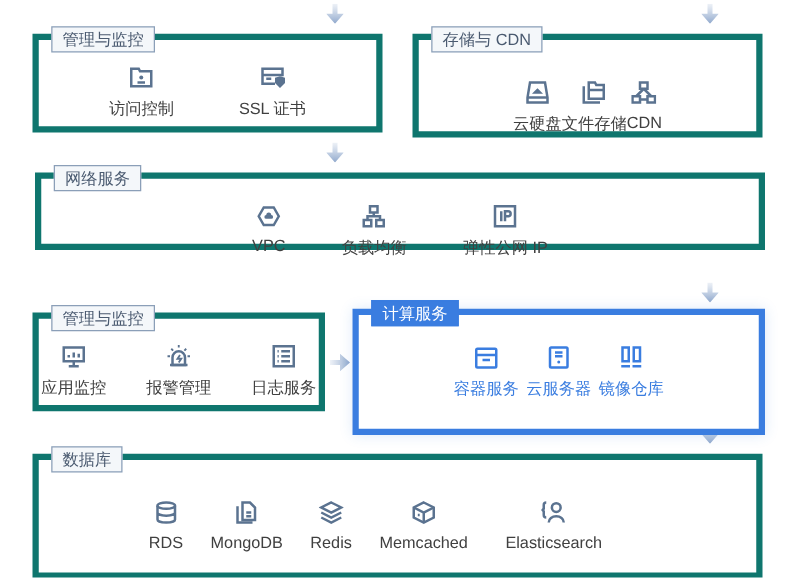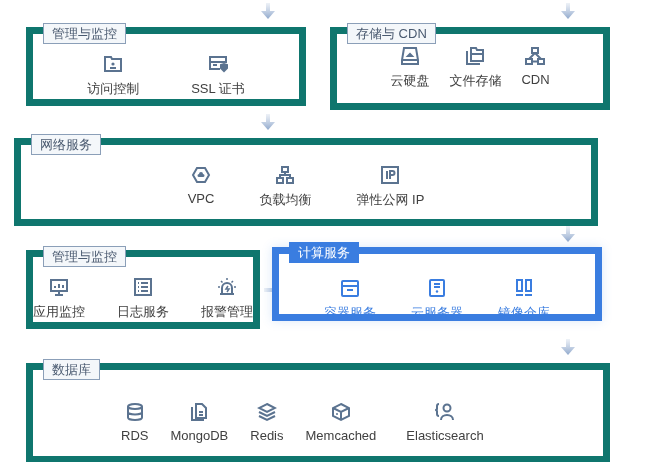--- a/index.html
+++ b/index.html
@@ -1,18 +1,18 @@
 <!DOCTYPE html>
 <html><head>
 <meta charset="utf-8">
 <style>
   html, body { margin:0; padding:0; background:#ffffff; }
   body { width:647px; height:462px; position:relative; overflow:hidden;
          font-family:"Liberation Sans","DejaVu Sans",sans-serif; }
-  .box { position:absolute; border:7px solid #0f766e; background:#fff; box-sizing:border-box; }
+  .box { position:absolute; border:5px solid #0f766e; background:#fff; box-sizing:border-box; }
   .box.active { border-color:#3a7de0; box-shadow:0 0 10px rgba(58,125,224,0.18); }
   .tag { position:absolute; top:-11px; left:10px; height:21px; line-height:20px; padding:0 8px;
          font-size:13px; color:#4a5a70; background:#f4f7fa; border:1px solid #8b9fb8; box-sizing:border-box; white-space:nowrap; }
   .box.active .tag { background:#3a7de0; border-color:#3a7de0; color:#fff; top:-12px; }
   .items { position:absolute; left:0; right:0; display:flex; justify-content:center; }
   .item { display:flex; flex-direction:column; align-items:center; cursor:pointer; }
   .item .ic { width:20px; height:20px; display:block; }
   .item .lbl { margin-top:6px; font-size:13px; color:#404040; white-space:nowrap; }
   .box.active .item .lbl { color:#3a7de0; }
   .arrow { position:absolute; width:14px; height:16px; }
@@ -71,21 +71,21 @@
           <path d="M5 11h4"></path>
           <path d="M13 11l3-1 3 1v3l-3 3-3-3z" fill="#5b7390"></path>
         </svg>
       <span class="lbl">SSL 证书</span>
     </div>
   </div>
 </div>
 
 <div class="box" style="left:330px;top:27px;width:280px;height:83px">
   <div class="tag">存储与 CDN</div>
-  <div class="items" style="top:12px;gap:20px">
+  <div class="items" style="top:32px;gap:0">
     <div class="item">
       <svg class="ic" viewBox="0 0 20 20" fill="none" stroke="#5b7390" stroke-width="2">
           <path d="M4 2h12l2 12v4H2v-4z"></path>
           <path d="M2 14h16"></path>
           <path d="M8 10l2-2 2 2z" fill="#5b7390"></path>
         </svg>
       <span class="lbl">云硬盘</span>
     </div>
     <div class="item">
       <svg class="ic" viewBox="0 0 20 20" fill="none" stroke="#5b7390" stroke-width="2">
@@ -100,21 +100,21 @@
           <rect x="7" y="2" width="6" height="5"></rect>
           <rect x="1" y="13" width="6" height="5"></rect>
           <rect x="13" y="13" width="6" height="5"></rect>
           <path d="M10 7l-6 6M10 7l6 6M7 15.5h6"></path>
         </svg>
       <span class="lbl">CDN</span>
     </div>
   </div>
 </div>
 
-<div class="box" style="left:14px;top:138px;width:584px;height:88px">
+<div class="box" style="left:28px;top:138px;width:584px;height:62px">
   <div class="tag">网络服务</div>
   <div class="items" style="top:20px;gap:45px">
     <div class="item">
       <svg class="ic" viewBox="0 0 20 20" fill="none" stroke="#5b7390" stroke-width="2">
           <path d="M6 3h8l4 7-4 7H6l-4-7z"></path>
           <path d="M8 12h4a1.5 1.5 0 0 0 0-3 2 2 0 0 0-4 0 1.5 1.5 0 0 0 0 3z" fill="#5b7390" stroke="none"></path>
         </svg>
       <span class="lbl">VPC</span>
     </div>
     <div class="item">
@@ -142,40 +142,40 @@
   <div class="items" style="top:20px;gap:32px">
     <div class="item">
       <svg class="ic" viewBox="0 0 20 20" fill="none" stroke="#5b7390" stroke-width="2">
           <rect x="2" y="3" width="16" height="11"></rect>
           <path d="M10 14v4M6 18h8M6 11V9M10 11V7M14 11V8"></path>
         </svg>
       <span class="lbl">应用监控</span>
     </div>
     <div class="item">
       <svg class="ic" viewBox="0 0 20 20" fill="none" stroke="#5b7390" stroke-width="2">
-          <rect x="2" y="2" width="16" height="16"></rect>
-          <path d="M5 6h1M8 6h7M5 10h1M8 10h7M5 14h1M8 14h7"></path>
-        </svg>
-      <span class="lbl">日志服务</span>
-    </div>
-    <div class="item">
-      <svg class="ic" viewBox="0 0 20 20" fill="none" stroke="#5b7390" stroke-width="2">
           <path d="M5 17v-6a5 5 0 0 1 10 0v6z"></path>
           <path d="M3 17h14"></path>
           <path d="M11 9l-2 3h3l-2 3" stroke-width="1.5"></path>
           <path d="M10 1v2M4 4l1.5 1.5M16 4l-1.5 1.5M1 10h2M17 10h2" stroke-width="1.5"></path>
         </svg>
       <span class="lbl">报警管理</span>
     </div>
-  </div>
-</div>
-
-<div class="box active" style="left:272px;top:247px;width:330px;height:74px">
+    <div class="item">
+      <svg class="ic" viewBox="0 0 20 20" fill="none" stroke="#5b7390" stroke-width="2">
+          <rect x="2" y="2" width="16" height="16"></rect>
+          <path d="M5 6h1M8 6h7M5 10h1M8 10h7M5 14h1M8 14h7"></path>
+        </svg>
+      <span class="lbl">日志服务</span>
+    </div>
+  </div>
+</div>
+
+<div class="box active" style="left:282px;top:247px;width:330px;height:101px">
   <div class="tag">计算服务</div>
-  <div class="items" style="top:24px;gap:35px">
+  <div class="items" style="top:24px;gap:6px">
     <div class="item">
       <svg class="ic" viewBox="0 0 20 20" fill="none" stroke="#3a7de0" stroke-width="2">
           <rect x="2" y="3" width="16" height="15" rx="1"></rect>
           <path d="M2 8h16M7 12h6"></path>
         </svg>
       <span class="lbl">容器服务</span>
     </div>
     <div class="item">
       <svg class="ic" viewBox="0 0 20 20" fill="none" stroke="#3a7de0" stroke-width="2">
           <rect x="3" y="2" width="14" height="16" rx="1"></rect>

